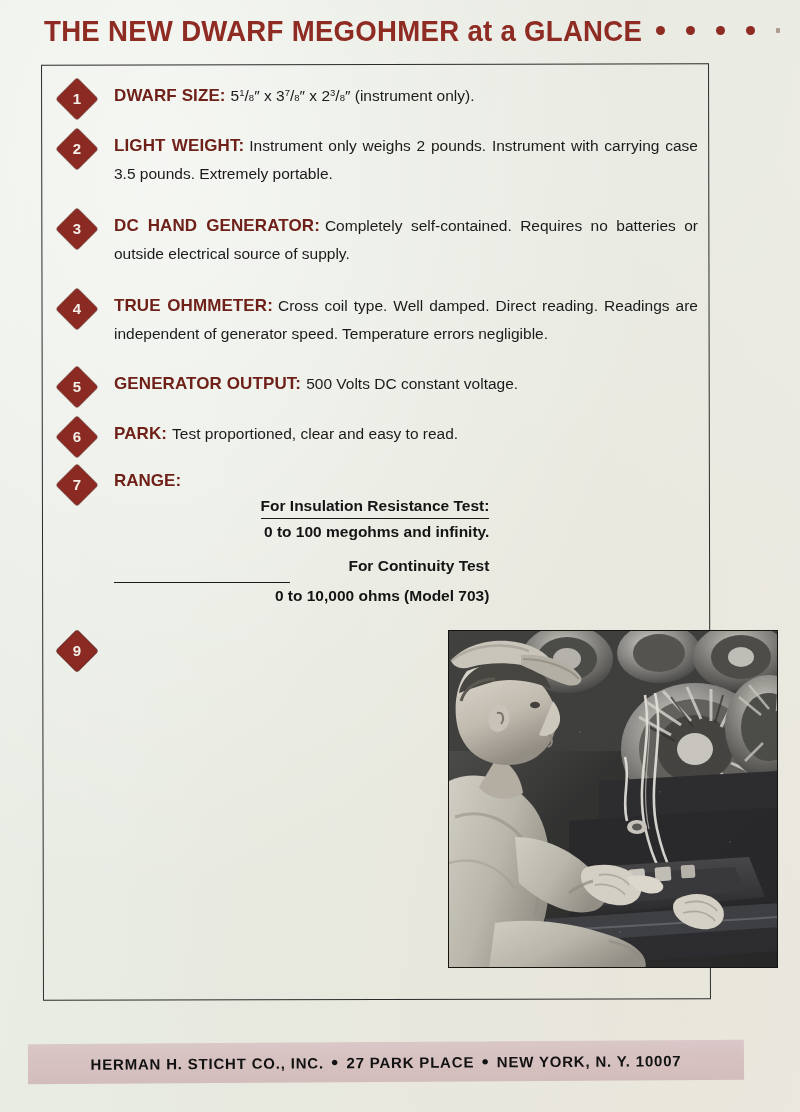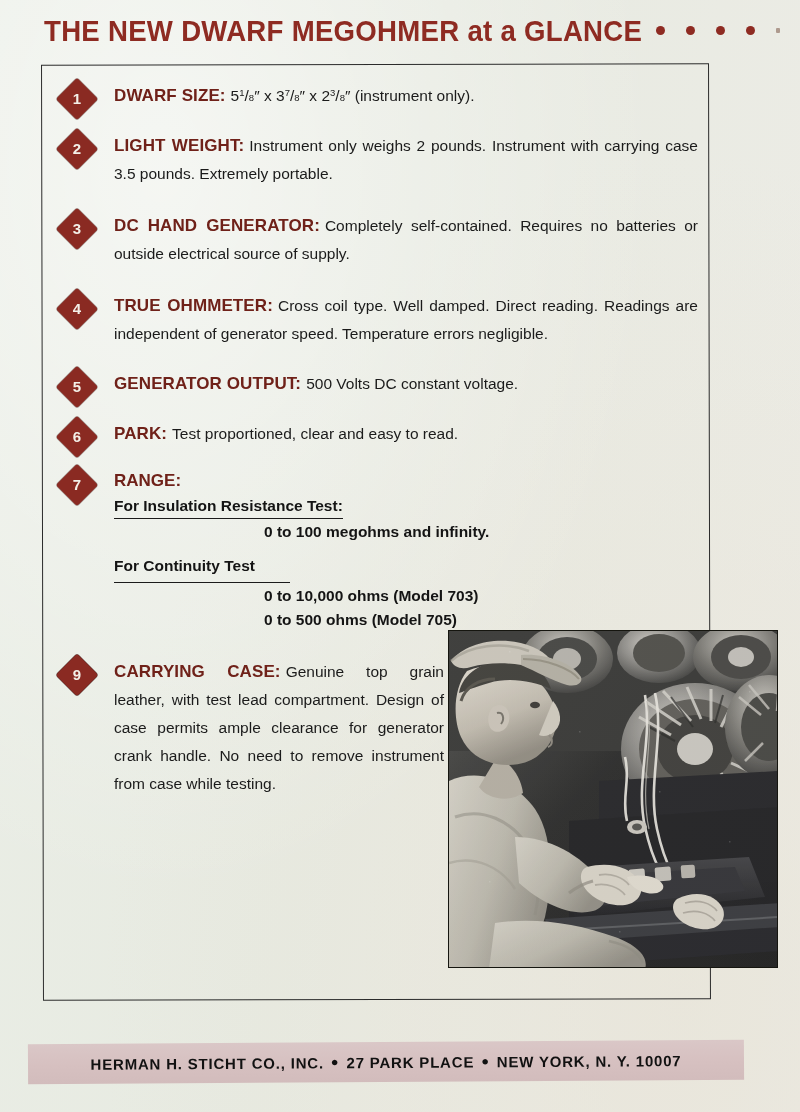--- a/index.html
+++ b/index.html
@@ -162,21 +162,21 @@
     flex-direction: column;
   }
   .range-label {
     color: #6f2119;
     font-weight: bold;
     font-size: 17px;
     padding-right: 12px;
     white-space: nowrap;
     line-height: 26px;
   }
-  .range-col { flex: 1; }
+  .range-col { flex: 1; text-align: right; }
   .sub-head {
     font-weight: bold;
     font-size: 15.5px;
     color: #141414;
     line-height: 23px;
     display: inline-block;
     border-bottom: 1.6px solid #1b1b1b;
     padding-bottom: 1px;
   }
   .sub-head.norule {
@@ -329,38 +329,34 @@
     <div class="range-block">
       <div class="range-line">
         <span class="range-label">RANGE:</span>
         <div class="range-col">
           <span class="sub-head">For Insulation Resistance Test:</span>
           <div class="range-value">0 to 100 megohms and infinity.</div>
           <div class="range-spacer"></div>
           <span class="sub-head norule">For Continuity Test</span>
           <div class="rule-under"></div>
           <div class="range-value tight">0 to 10,000 ohms (Model 703)</div>
-          <div class="range-value tight">0 to 500 ohms (Model 705)</div>
         </div>
       </div>
     </div>
   </div>
 
   <div class="spec-item narrow" style="margin-bottom:12px;">
     <div class="diamond">
       <span class="num">8</span>
     </div>
   </div>
 
   <div class="spec-item narrow">
     <div class="diamond">
       <span class="num">9</span>
-    </div>
-    <div class="spec-body">
-      <span class="spec-head">CARRYING CASE:</span><span class="gap"></span><span class="spec-text">Genuine top grain leather, with test lead compartment. Design of case permits ample clearance for generator crank handle. No need to remove instrument from case while testing.</span>
     </div>
   </div>
 
 </div>
 
 <div class="photo">
   <svg width="330" height="338" viewBox="0 0 330 338" xmlns="http://www.w3.org/2000/svg">
     <defs>
       <linearGradient id="bgdark" x1="0" y1="0" x2="1" y2="1">
         <stop offset="0%" stop-color="#4a4a47"></stop>

